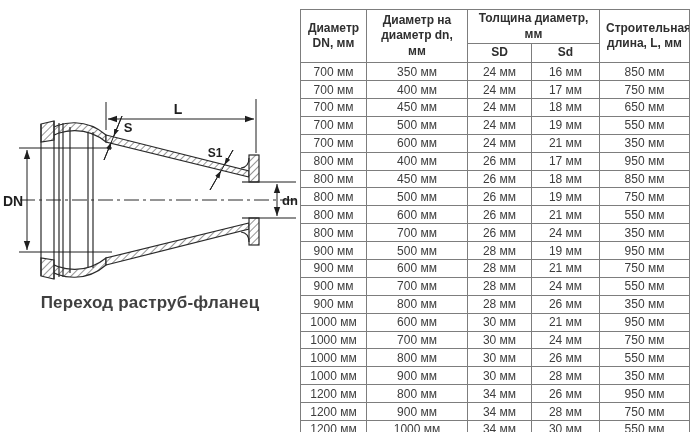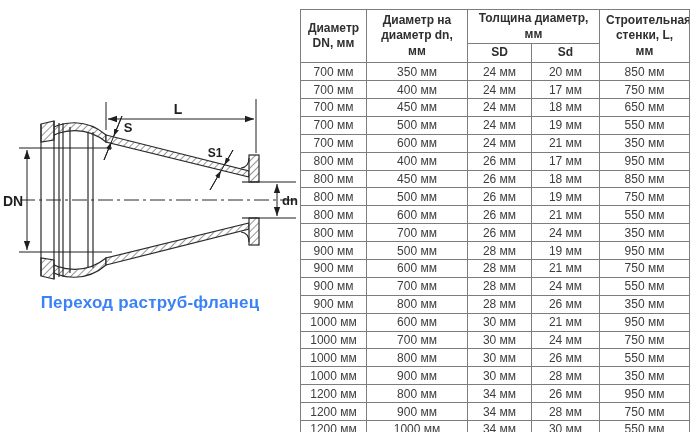--- a/index.html
+++ b/index.html
@@ -4,21 +4,21 @@
 <style>
   html,body{margin:0;padding:0;}
   body{
     width:700px;height:432px;background:#ffffff;position:relative;overflow:hidden;
     font-family:"Liberation Sans",sans-serif;
   }
   .diagram-pane{position:absolute;left:0;top:0;width:300px;height:432px;}
   .diagram-pane svg{position:absolute;left:0;top:0;}
   .diagram-caption{
     position:absolute;left:0;top:293px;width:300px;text-align:center;
-    font-size:17px;font-weight:600;color:#3b82f6;letter-spacing:.2px;
+    font-size:17px;font-weight:600;color:#404040;letter-spacing:.2px;
   }
   .table-pane{position:absolute;left:300px;top:9px;}
   table.spec{
     border-collapse:collapse;table-layout:fixed;width:389px;
     color:#3a3a3a;background:#ffffff;
   }
   table.spec th,table.spec td{
     border:1px solid #7d7d7d;text-align:center;vertical-align:middle;
     padding:0;overflow:hidden;white-space:nowrap;
   }
@@ -123,33 +123,33 @@
         <col style="width:101px">
         <col style="width:64px">
       <col style="width:68px">
         <col style="width:90px">
     </colgroup>
     <thead>
       <tr>
         <th rowspan="2">Диаметр DN, мм</th>
         <th rowspan="2">Диаметр на диаметр dn, мм</th>
         <th colspan="2">Толщина диаметр, мм</th>
-        <th rowspan="2">Строительная стенки, L, мм</th>
+        <th rowspan="2">Строительная длина, L, мм</th>
       </tr>
       <tr>
         <th>SD</th>
         <th>Sd</th>
       </tr>
     </thead>
     <tbody>
         <tr>
           <td>700 мм</td>
           <td>350 мм</td>
           <td>24 мм</td>
-          <td>20 мм</td>
+          <td>16 мм</td>
           <td>850 мм</td>
         </tr>
         <tr>
           <td>700 мм</td>
           <td>400 мм</td>
           <td>24 мм</td>
           <td>17 мм</td>
           <td>750 мм</td>
         </tr>
         <tr>

